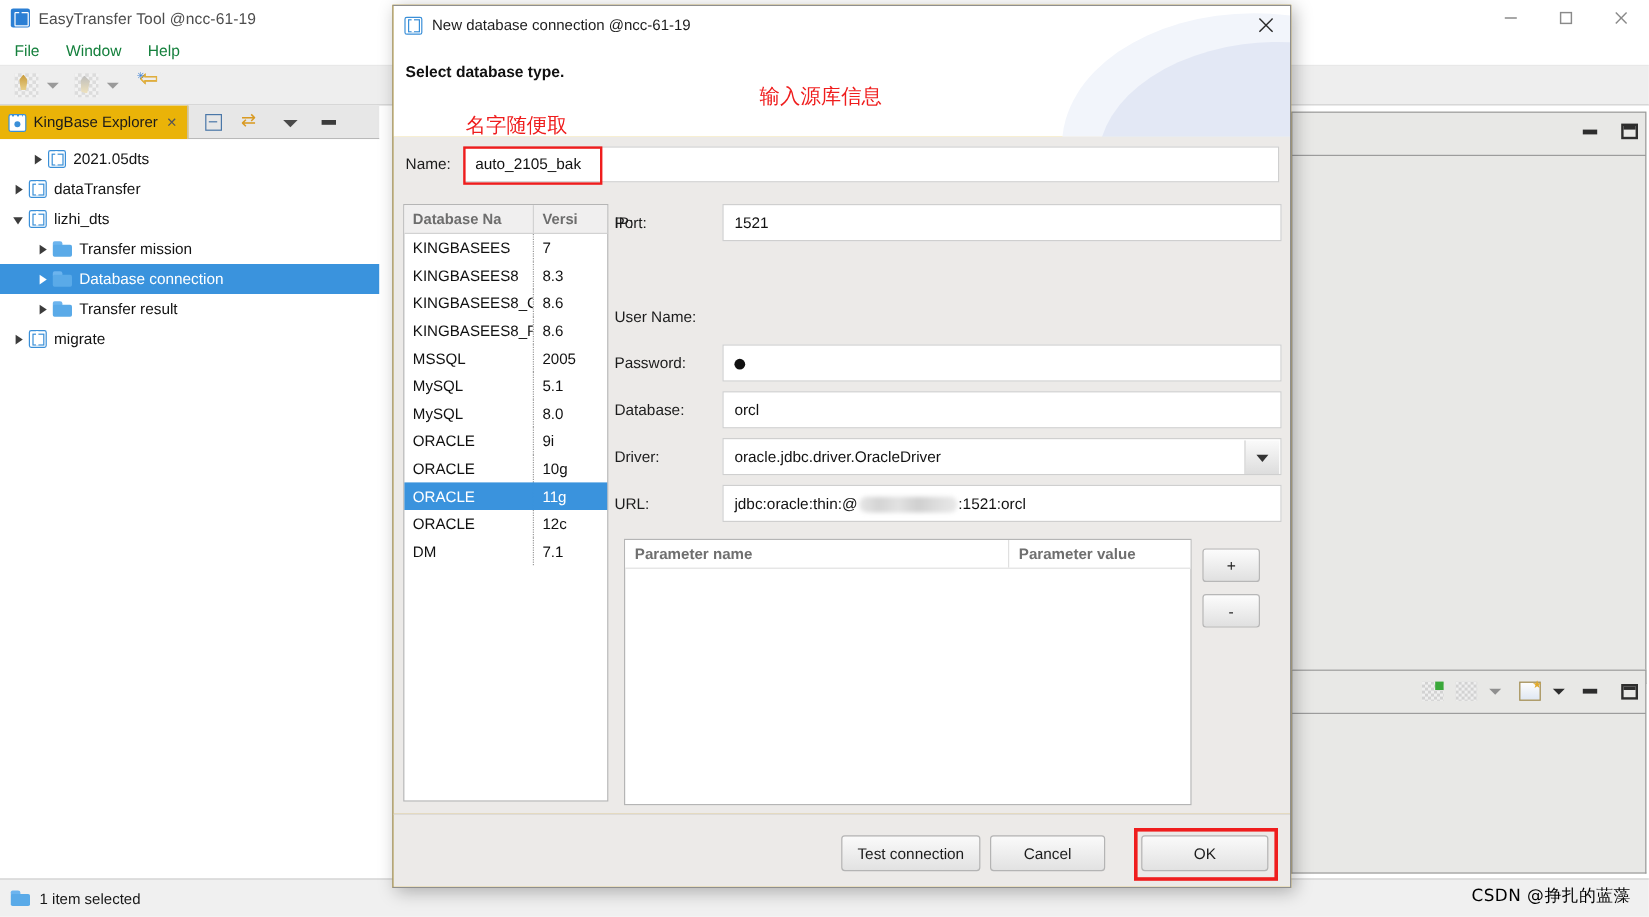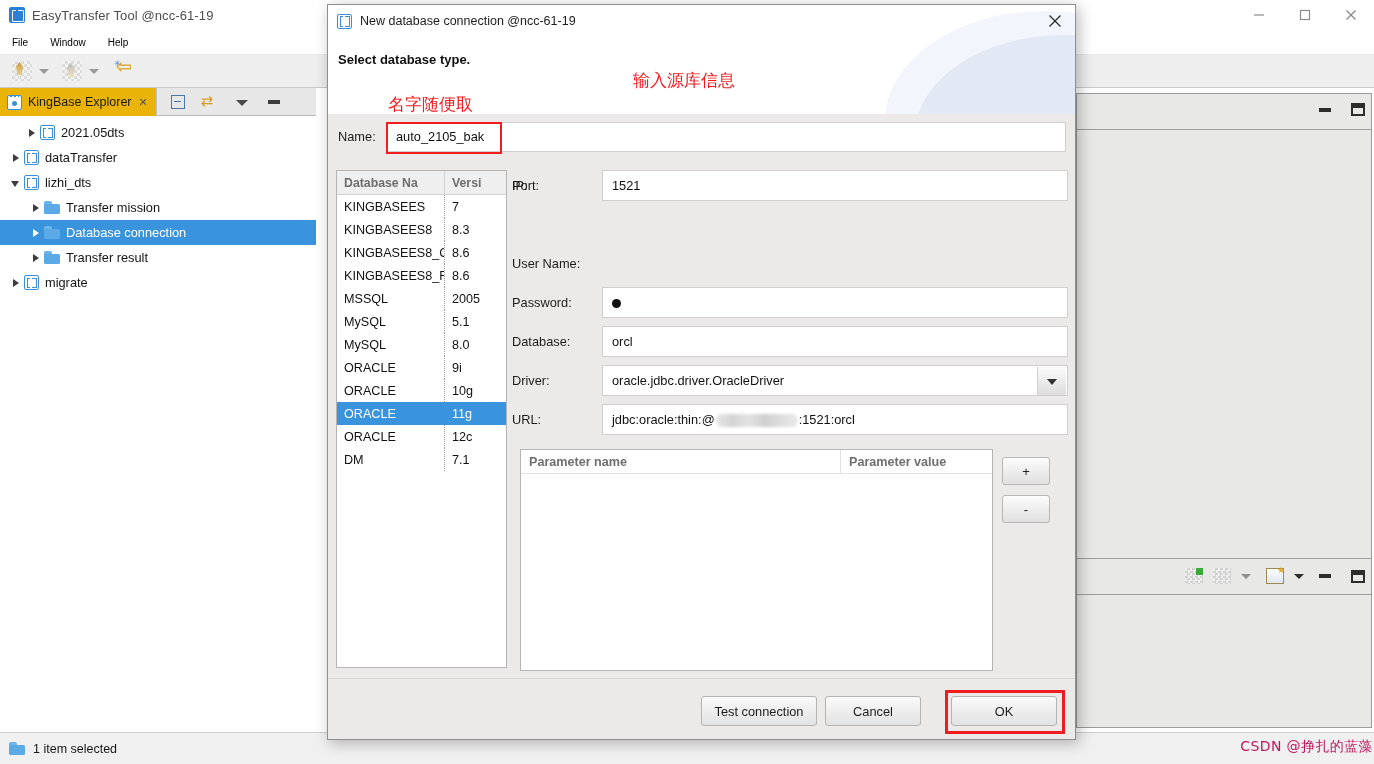--- a/index.html
+++ b/index.html
@@ -54,21 +54,21 @@
 
   
   #menu-bar {
     position: absolute; left: 0; top: 30px;
     width: 1374px; height: 25px;
     background: #ffffff;
     display: flex; align-items: center;
     border-bottom: 1px solid #e8e8e8;
   }
   #menu-bar .menu-item {
-    font-size: 10px; color: #000000;
+    font-size: 13px; color: #15803d;
     padding: 3px 10px; margin-left: 2px;
   }
 
   
   #toolbar {
     position: absolute; left: 0; top: 55px;
     width: 1374px; height: 33px;
     background: #eeeeee;
     border-bottom: 1px solid #c9c9c9;
     display: flex; align-items: center;
@@ -245,22 +245,22 @@
   
   #status-bar {
     position: absolute; left: 0; top: 732px;
     width: 1374px; height: 32px;
     background: #f0f0f0; border-top: 1px solid #cfcfcf;
     display: flex; align-items: center;
   }
   #status-bar .folder-icon { margin-left: 9px; margin-right: 8px; }
   #status-bar .status-text { font-size: 12.5px; color: #171717; }
   #watermark {
-    position: absolute; right: 1px; top: 738px;
-    font-size: 14px; color: #be185d;
+    position: absolute; right: 15px; top: 738px;
+    font-size: 14px; color: #000000;
     font-family: "DejaVu Sans", sans-serif;
     letter-spacing: 0.4px;
   }
 
   
   #editor-area {
     position: absolute; left: 316px; top: 88px;
     width: 1058px; height: 644px;
     background: #ffffff;
   }

